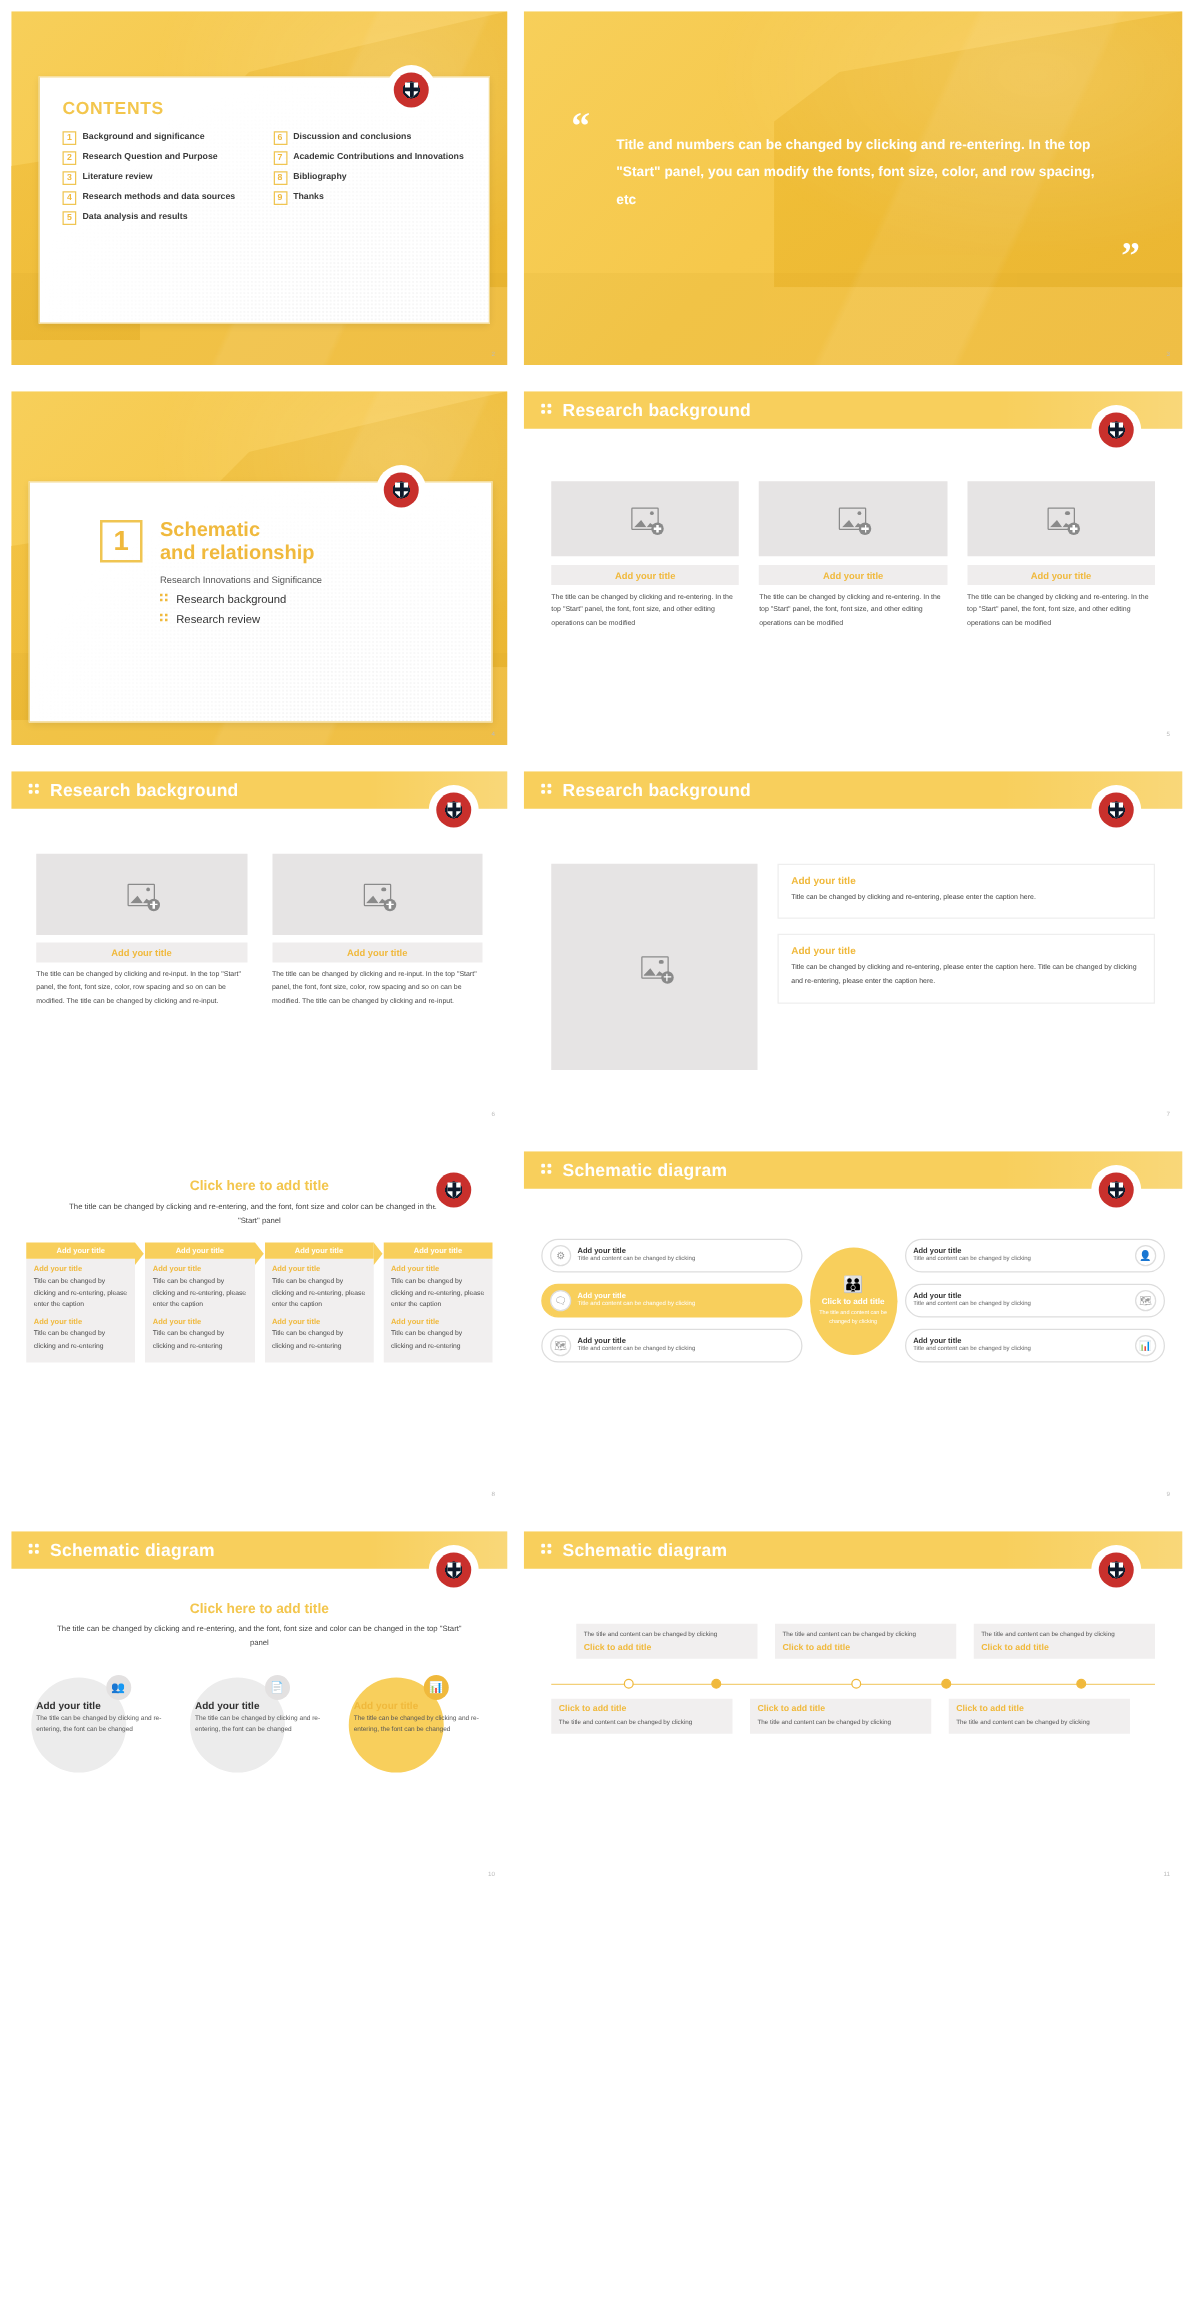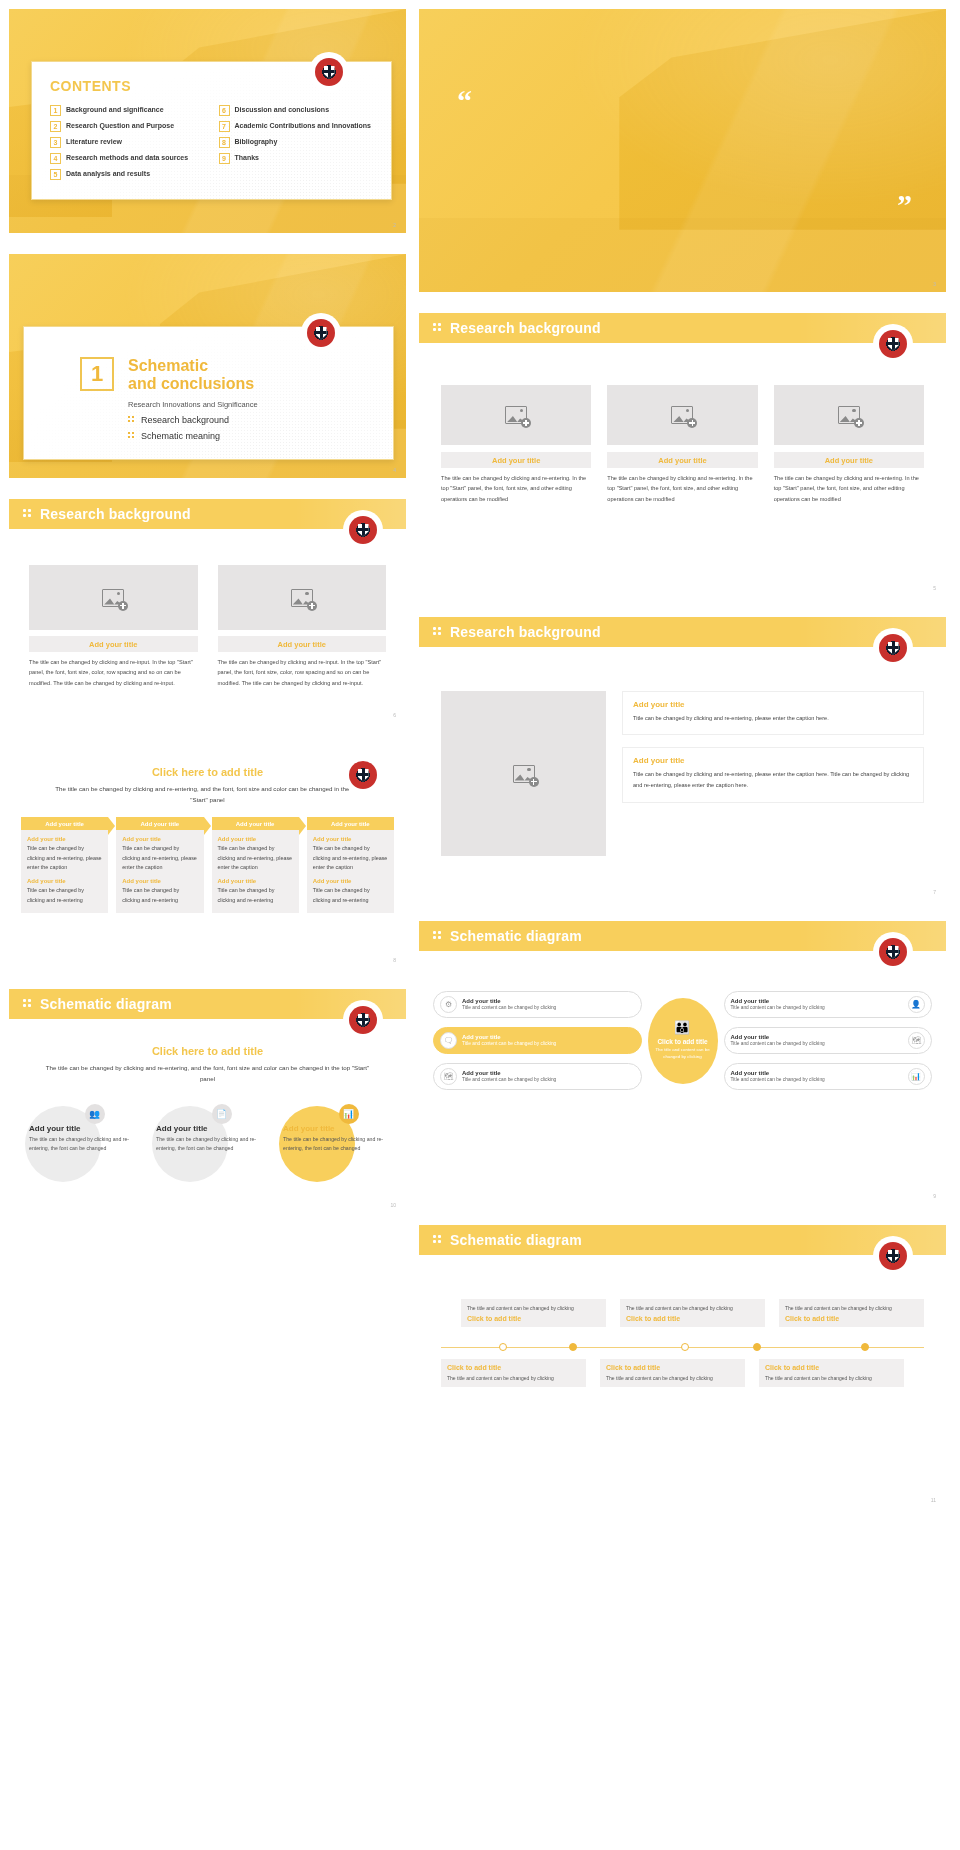--- a/index.html
+++ b/index.html
@@ -5,21 +5,21 @@
   * { box-sizing: border-box; margin:0; padding:0; }
   body {
     width:960px; height:1850px;
     background:#ffffff;
     font-family:"Liberation Sans", sans-serif;
     overflow:hidden;
   }
   .deck { display:grid; grid-template-columns:410px 550px; gap:0; }
   .slide { position:relative; overflow:hidden; background:#fff; }
   .cell { padding:0 0 12px 0; }
-  .col-l .slide { width:397px; height:224px; margin:9px 0 0 9px; }
+  .col-l .slide { width:397px; height:283px; margin:9px 0 0 9px; }
   .col-r .slide { width:527px; height:283px; margin:9px 0 0 9px; }
 
   
   .bg-yellow { position:absolute; inset:0; background:linear-gradient(135deg,#f7cf5a 0%,#f6c84b 45%,#f3c34a 100%); }
   .bg-building { position:absolute; inset:0; opacity:.5;
      background:
       linear-gradient(115deg, rgba(255,255,255,0) 55%, rgba(255,255,255,.13) 56%, rgba(255,255,255,.13) 72%, rgba(255,255,255,0) 73%),
       linear-gradient(0deg, rgba(205,150,30,.20) 0 26%, rgba(0,0,0,0) 26%),
       radial-gradient(ellipse at 78% 18%, rgba(255,255,255,.30), rgba(255,255,255,0) 45%);
   }
@@ -211,35 +211,35 @@
       <div class="bldg"></div>
       <div class="bldg2"></div>
       <div class="bg-building"></div>
 
       <div class="card" style="left:14px;top:72px;right:12px;bottom:18px;">
         <div class="wavepat"></div>
         <div style="position:relative;display:flex;gap:14px;padding:30px 0 0 56px;">
           <div class="bignum">1</div>
           <div>
             <div class="sec-title">Schematic</div>
-            <div class="sec-title">and conclusions</div>
+            <div class="sec-title">and relationship</div>
             <div class="sec-sub">Research Innovations and Significance</div>
             <div class="sec-li">
               <span class="dotsq">
                     <i></i>
                     <i></i>
                   </span>
               <span>Research background</span>
             </div>
             <div class="sec-li">
               <span class="dotsq">
                     <i></i>
                     <i></i>
                   </span>
-              <span>Schematic meaning</span>
+              <span>Research review</span>
             </div>
           </div>
         </div>
       </div>
 
       <div class="seal" style="right:68px;top:62px;">
         <div class="ring">
               <div class="shield"></div>
             </div>
       </div>
@@ -404,20 +404,21 @@
   </div>
 
   <div class="col-r">
 
     <div class="cell">
     <div class="slide">
       <div class="bg-yellow"></div>
       <div class="bldg"></div>
       <div class="bg-building"></div>
       <div class="qmark" style="position:absolute;left:38px;top:92px;font-size:30px;line-height:0;">“</div>
+      <div style="position:absolute;left:74px;top:96px;right:70px;color:#fff;font-size:11px;font-weight:bold;line-height:2.0;">Title and numbers can be changed by clicking and re-entering. In the top "Start" panel, you can modify the fonts, font size, color, and row spacing, etc</div>
       <div class="qmark" style="position:absolute;right:34px;top:196px;font-size:30px;line-height:0;">”</div>
       <div class="pagenum">3</div>
     </div>
     </div>
 
     <div class="cell">
     <div class="slide">
       <div class="titlebar">
         <span class="dots">
               <i></i>

